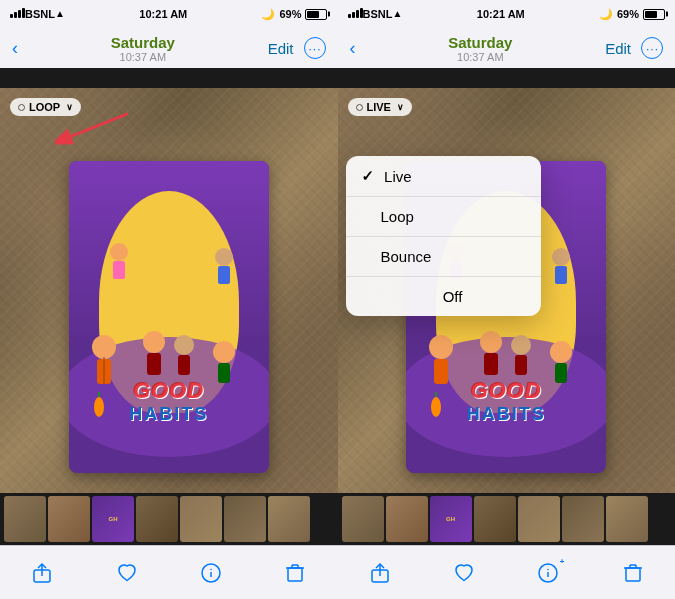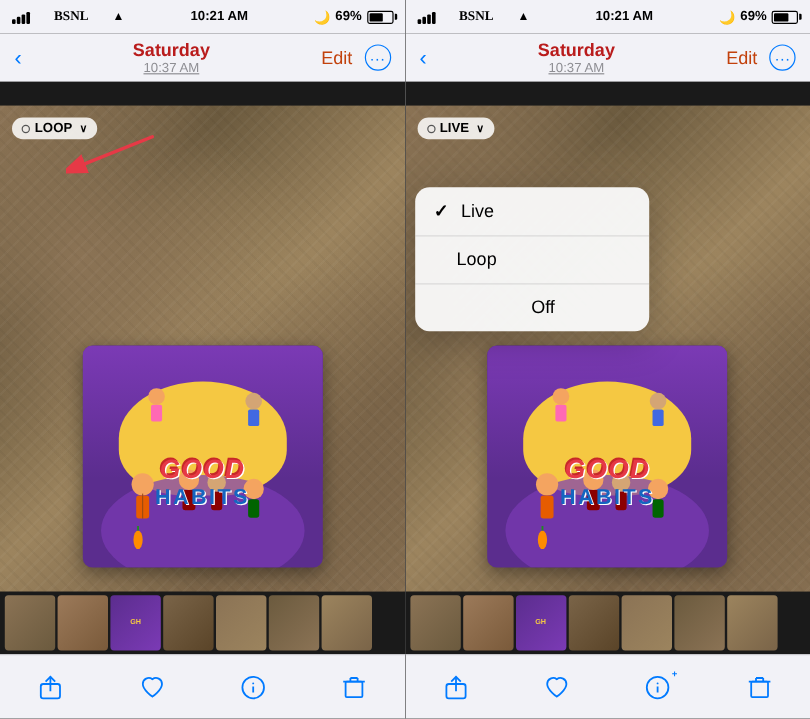--- a/index.html
+++ b/index.html
@@ -27,25 +27,24 @@
       justify-content: space-between;
       padding: 4px 10px;
       background: #f2f2f7;
       height: 28px;
       font-size: 11px;
       font-weight: 600;
     }
 
     .status-left {
       display: flex;
-      align-items: flex-end;
-      gap: 20px;
+      align-items: flex-start;
+      gap: 0;
       font-size: 11px;
       font-weight: 600;
-      font-family: Liberation Serif, serif;
     }
 
     .status-center {
       font-size: 11px;
       font-weight: 600;
     }
 
     .status-right {
       display: flex;
       align-items: center;
@@ -107,37 +106,36 @@
       align-items: center;
     }
 
     .nav-title-block {
       text-align: center;
     }
 
     .nav-title {
       font-size: 15px;
       font-weight: 600;
-      color: #b91c1c;
+      color: #4d7c0f;
     }
 
     .nav-subtitle {
       font-size: 11px;
       color: #8e8e93;
-      text-decoration: underline;
     }
 
     .nav-actions {
       display: flex;
       align-items: center;
       gap: 10px;
     }
 
     .nav-edit {
-      color: #c2410c;
+      color: #0369a1;
       font-size: 15px;
     }
 
     .nav-more {
       width: 22px;
       height: 22px;
       border: 1.5px solid #007aff;
       border-radius: 50%;
       display: flex;
       align-items: center;
@@ -195,21 +193,21 @@
       border-radius: 50%;
       border: 1.5px solid #555;
     }
 
     .book-container {
       position: absolute;
       bottom: 40px;
       left: 50%;
       transform: translateX(-50%);
       width: 200px;
-      height: 185px;
+      height: 312px;
     }
 
     
     .book-cover {
       width: 100%;
       height: 100%;
       border-radius: 8px;
       overflow: hidden;
       background: #5b2d8e;
       position: relative;
@@ -601,20 +599,23 @@
         <span class="chevron-down">∨</span>
       </div>
 
       <div class="dropdown-menu">
         <div class="menu-item selected">
           <span class="check-mark">✓</span>
           <span>Live</span>
         </div>
         <div class="menu-item menu-item-indent">
           <span>Loop</span>
+        </div>
+        <div class="menu-item menu-item-indent">
+          <span>Bounce</span>
         </div>
         <div class="menu-item menu-item-indent">
           <span>Off</span>
         </div>
       </div>
 
       <div class="book-container">
         <div class="book-cover">
           <div class="book-top-purple"></div>
           <div class="book-yellow-blob"></div>

